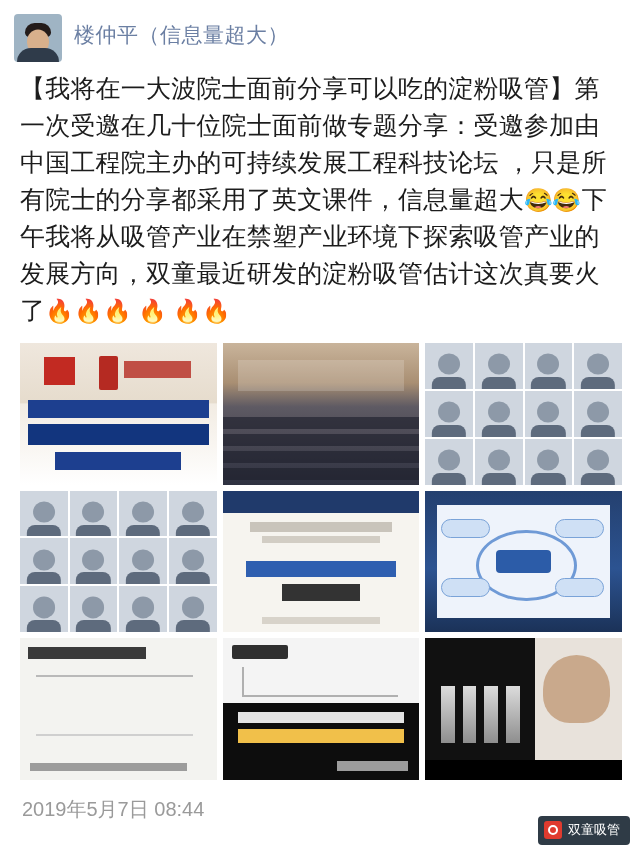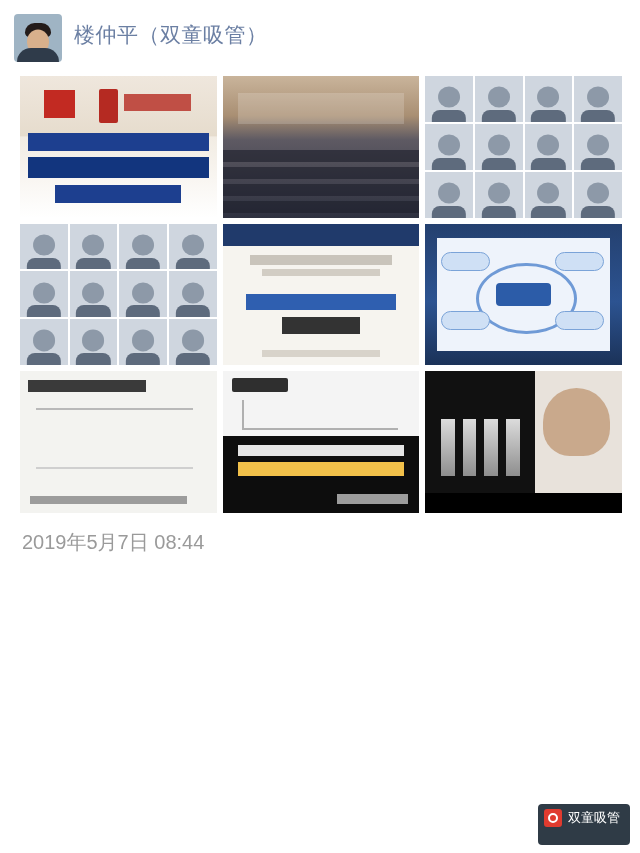--- a/index.html
+++ b/index.html
@@ -167,21 +167,21 @@
   }
   .footer {
     position: absolute;
     right: 10px;
     bottom: 8px;
     display: flex;
     align-items: center;
     background: #2f3b46;
     color: #ffffff;
     border-radius: 4px;
-    padding: 5px 10px 18px 6px;
+    padding: 5px 10px 6px 6px;
     font-size: 13px;
   }
   .footer .fi {
     width: 18px;
     height: 18px;
     border-radius: 3px;
     background: #e03b2f;
     margin-right: 6px;
     position: relative;
     flex: 0 0 18px;
@@ -202,23 +202,28 @@
 <body>
 
 <div class="post">
 
   <div class="post-header">
     <div class="avatar">
       <div class="hair"></div>
       <div class="face"></div>
       <div class="body"></div>
     </div>
-    <div class="author">楼仲平（双童吸管）</div>
+    <div class="author">楼仲平（信息量超大）</div>
   </div>
 
+  <div class="post-body">
+    <div class="post-text">
+      <span>【我将在一大波院士面前分享可以吃的淀粉吸管】第一次受邀在几十位院士面前做专题分享：受邀参加由中国工程院主办的可持续发展工程科技论坛 ，只是所有院士的分享都采用了英文课件，信息量超大</span><span class="emoji">😂😂</span><span>下午我将从吸管产业在禁塑产业环境下探索吸管产业的发展方向，双童最近研发的淀粉吸管估计这次真要火了</span><span class="emoji">🔥🔥🔥 🔥 🔥🔥</span>
+    </div>
+  </div>
 
   <div class="image-grid">
 
     <div class="thumb">
       <div class="thumb-inner t1">
         <div class="logo-a"></div>
           <div class="logo-b"></div>
           <div class="logo-txt"></div>
         <div class="line1"></div>
           <div class="line2"></div>

